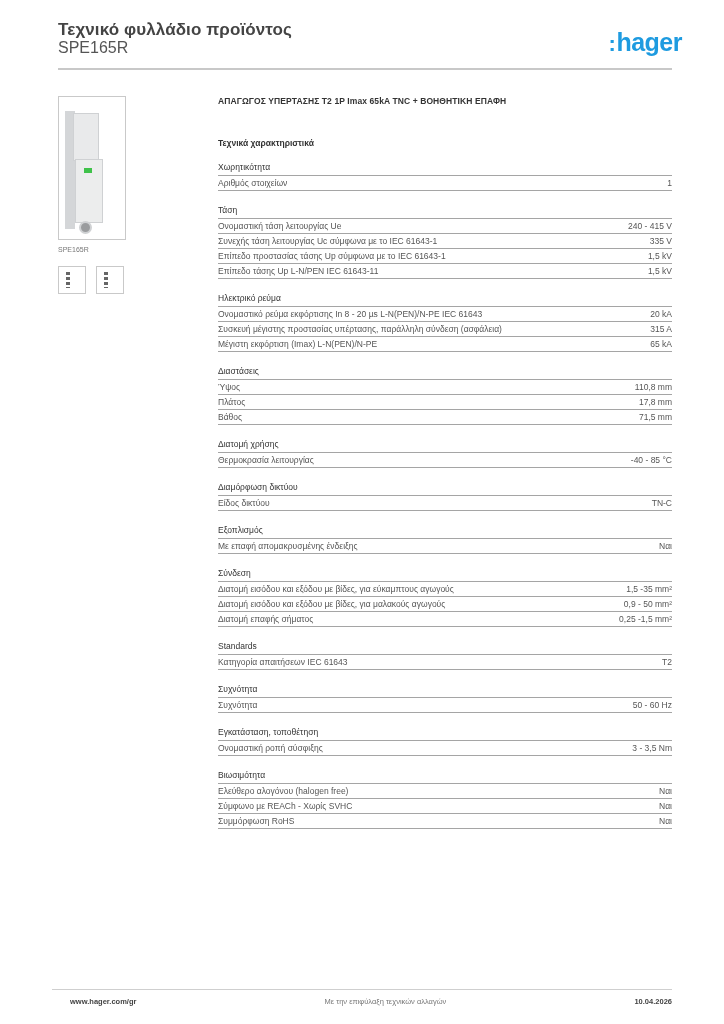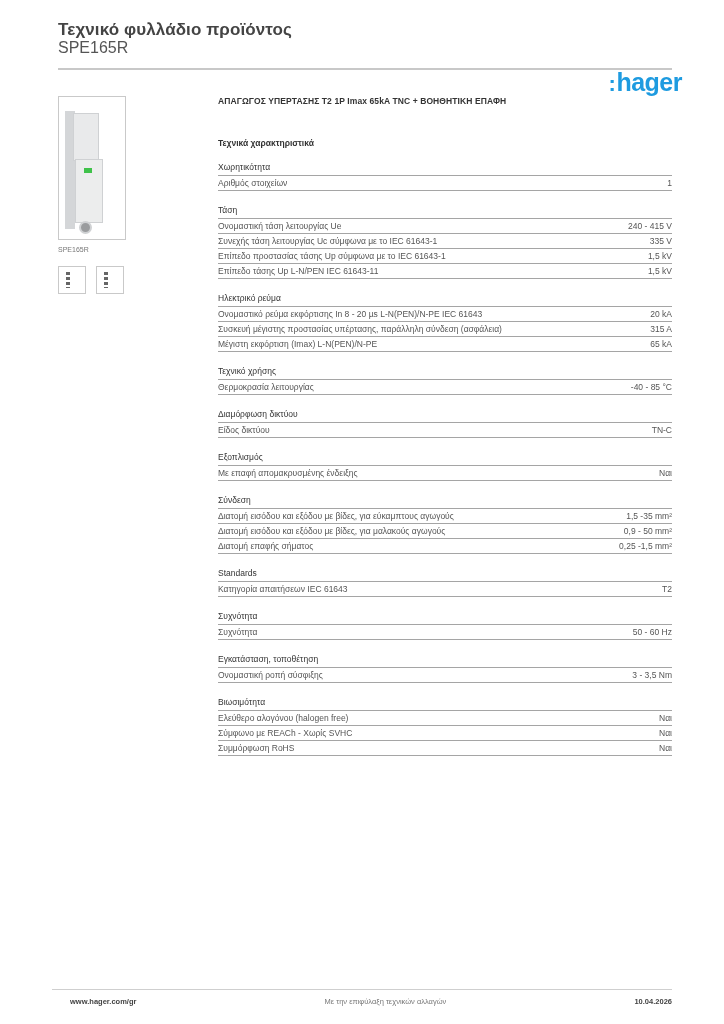--- a/index.html
+++ b/index.html
@@ -1,20 +1,20 @@
 <!DOCTYPE html>
 <html><head>
   <meta charset="utf-8">
   <style>
     html, body { margin: 0; padding: 0; background: #ffffff; }
     body { width: 724px; height: 1024px; position: relative; font-family: "Liberation Sans", sans-serif; color: #333; overflow: hidden; }
     .header { position: absolute; left: 58px; top: 20px; right: 42px; height: 50px; }
     .title { font-size: 17px; font-weight: bold; color: #444; letter-spacing: 0.1px; line-height: 19px; }
     .subtitle { font-size: 16px; color: #555; line-height: 18px; }
-    .logo { position: absolute; right: 0; top: 8px; font-size: 25px; font-weight: bold; color: #1e9be0; letter-spacing: -0.5px; margin-top: 40px; }
+    .logo { position: absolute; right: 0; top: 8px; font-size: 25px; font-weight: bold; color: #1e9be0; letter-spacing: -0.5px; }
     .logo .colon { font-size: 22px; margin-right: 1px; }
     .header-rule { position: absolute; left: 58px; right: 52px; top: 68px; height: 2px; background: #c8c8c8; }
 
     .left { position: absolute; left: 58px; top: 96px; width: 96px; }
     .product-image { width: 66px; height: 142px; border: 1px solid #c9c9c9; position: relative; background: #fff; }
     .device { position: absolute; left: 6px; top: 14px; width: 38px; height: 122px; }
     .device .rail { position: absolute; left: 0; top: 0; width: 10px; height: 118px; background: #d4d6d8; }
     .device .top { position: absolute; left: 8px; top: 2px; width: 24px; height: 46px; background: #e9eaeb; border: 1px solid #cfd1d3; }
     .device .body { position: absolute; left: 10px; top: 48px; width: 26px; height: 62px; background: #eceded; border: 1px solid #cfd1d3; }
     .device .led { position: absolute; left: 8px; top: 8px; width: 8px; height: 5px; background: #3fc24a; }
@@ -109,21 +109,36 @@
         <div class="row">
           <span>Συσκευή μέγιστης προστασίας υπέρτασης, παράλληλη σύνδεση (ασφάλεια)</span>
           <span class="val">315 A</span>
         </div>
         <div class="row">
           <span>Μέγιστη εκφόρτιση (Imax) L-N(PEN)/N-PE</span>
           <span class="val">65 kA</span>
         </div>
       </div>
       <div class="group">
-        <div class="group-title">Τεχνικό χρήσης</div>
+        <div class="group-title">Διαστάσεις</div>
+        <div class="row">
+          <span>Ύψος</span>
+          <span class="val">110,8 mm</span>
+        </div>
+        <div class="row">
+          <span>Πλάτος</span>
+          <span class="val">17,8 mm</span>
+        </div>
+        <div class="row">
+          <span>Βάθος</span>
+          <span class="val">71,5 mm</span>
+        </div>
+      </div>
+      <div class="group">
+        <div class="group-title">Διατομή χρήσης</div>
         <div class="row">
           <span>Θερμοκρασία λειτουργίας</span>
           <span class="val">-40 - 85 °C</span>
         </div>
       </div>
       <div class="group">
         <div class="group-title">Διαμόρφωση δικτύου</div>
         <div class="row">
           <span>Είδος δικτύου</span>
           <span class="val">TN-C</span>

